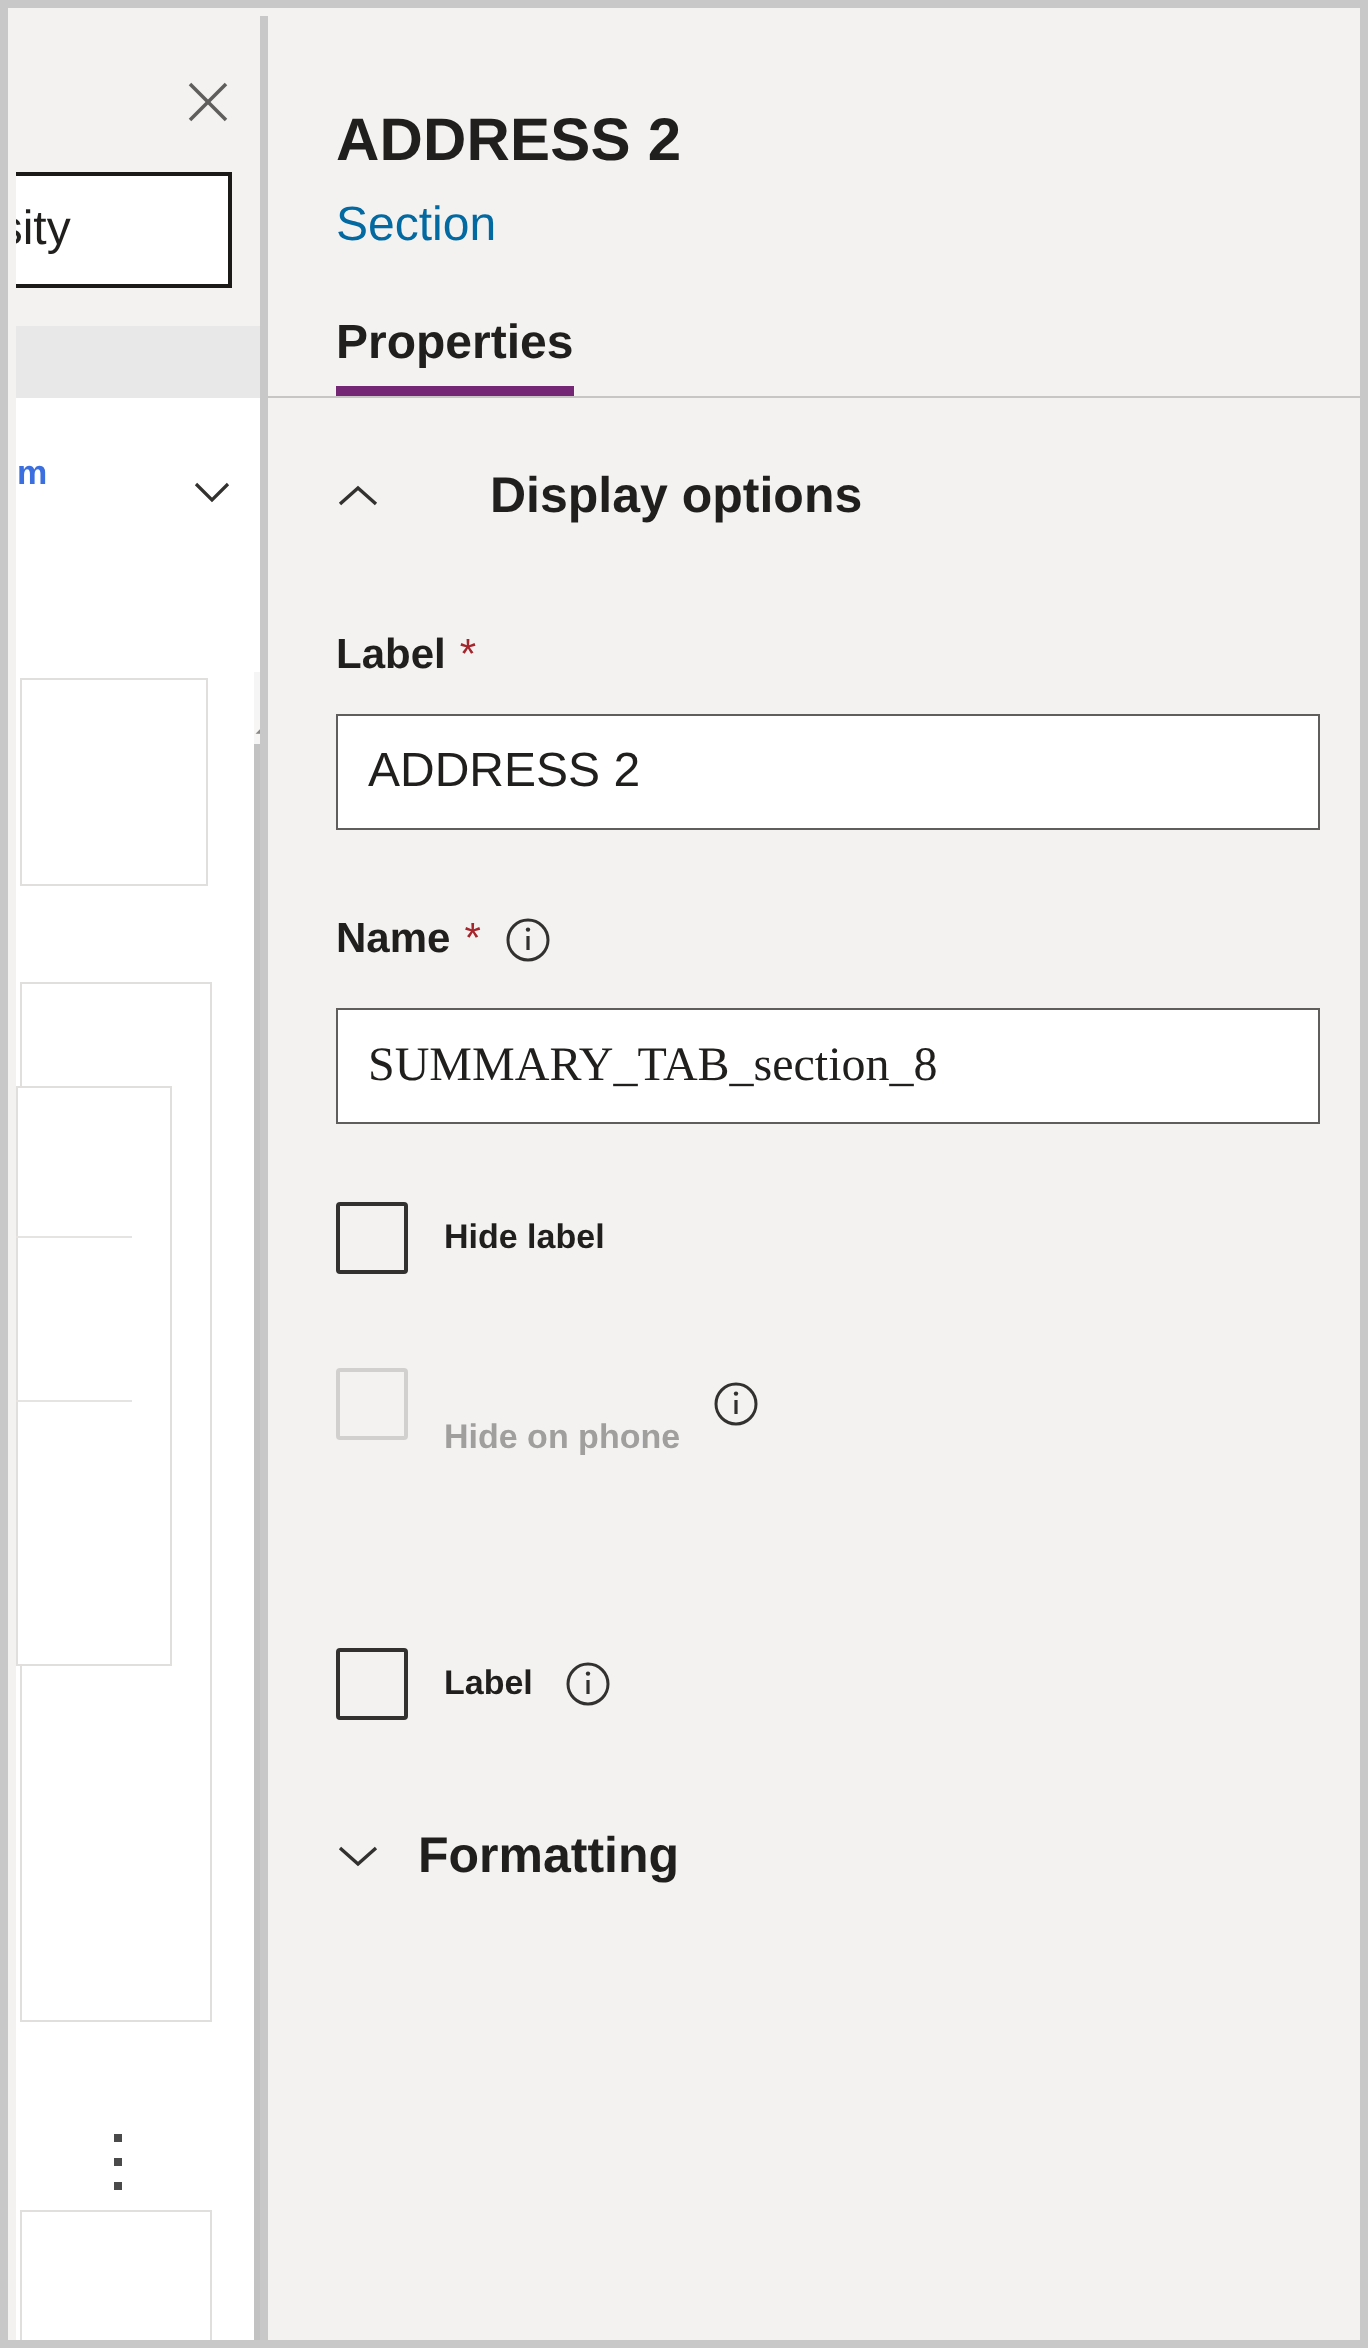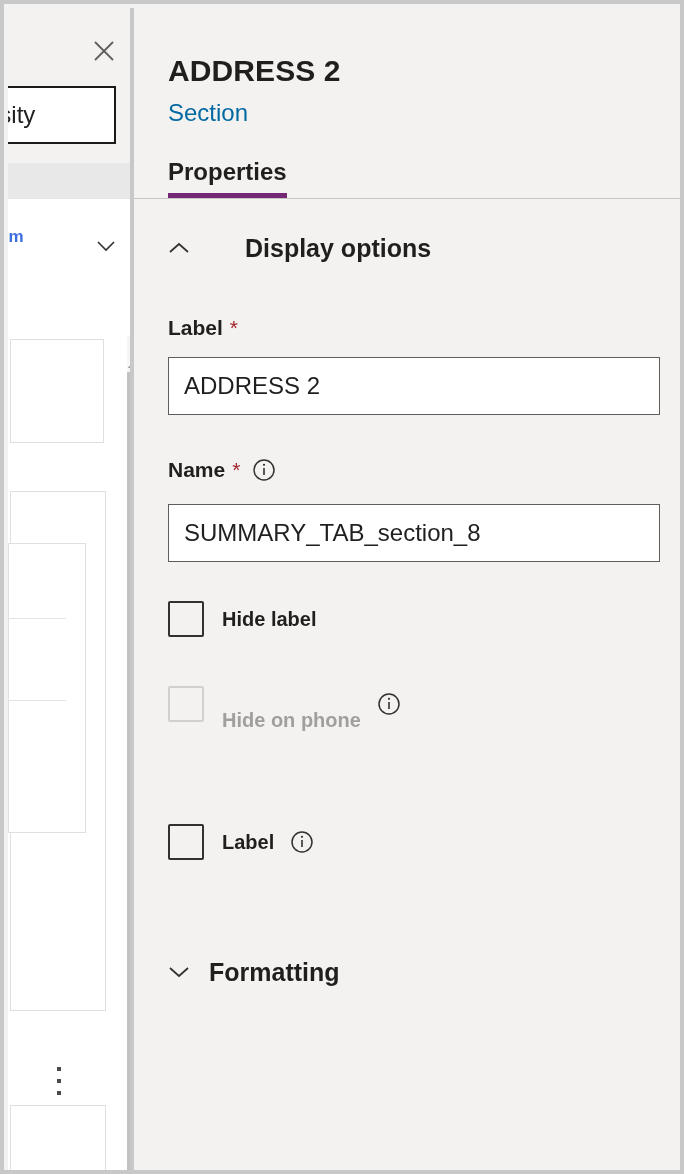--- a/index.html
+++ b/index.html
@@ -282,21 +282,21 @@
     border: 2px solid #323130;
     border-radius: 2px;
     background: transparent;
     flex: 0 0 auto;
   }
   .cb-row.disabled .cb-box {
     border-color: #d2d0ce;
   }
   .cb-label {
     margin-left: 18px;
-    font-size: 20px;
+    font-size: 17px;
     font-weight: 600;
     color: #201f1e;
     white-space: nowrap;
   }
   .cb-row.disabled .cb-label { color: #a19f9d; margin-top: 34px; }
 </style>
 </head>
 <body>
 
 <div id="app-frame">
@@ -381,21 +381,21 @@
         <span>Name</span>
         <span class="req-star">*</span>
         <span class="info-icon">
           <svg width="24" height="24" viewBox="0 0 24 24">
             <circle cx="12" cy="12" r="10" fill="none" stroke="#323130" stroke-width="1.5"></circle>
             <circle cx="12" cy="6.8" r="1.1" fill="#323130"></circle>
             <line x1="12" y1="10" x2="12" y2="17" stroke="#323130" stroke-width="1.6"></line>
           </svg>
         </span>
       </div>
-      <div class="text-input" style="top:305px;" placeholder="">SUMMARY_TAB_section_8</div>
+      <div class="text-input" style="top:305px;font-family:Liberation Serif, serif;" placeholder="">SUMMARY_TAB_section_8</div>
 
       <div class="cb-row" style="top:402px;">
         <span class="cb-box"></span>
         <span class="cb-label">Hide label</span>
       </div>
 
       <div class="cb-row disabled" style="top:476px;">
         <span class="cb-box"></span>
         <span class="cb-label">Hide on phone</span>
         <span class="info-icon" style="margin-left:16px;">
@@ -413,21 +413,21 @@
         <span class="cb-label">Label</span>
         <span class="info-icon" style="margin-left:16px;">
           <svg width="26" height="26" viewBox="0 0 24 24">
             <circle cx="12" cy="12" r="10" fill="none" stroke="#323130" stroke-width="1.5"></circle>
             <circle cx="12" cy="6.8" r="1.1" fill="#323130"></circle>
             <line x1="12" y1="10" x2="12" y2="17" stroke="#323130" stroke-width="1.6"></line>
           </svg>
         </span>
       </div>
 
-      <div class="section-head" style="top:712px;margin-top:44px;">
+      <div class="section-head" style="top:712px;">
         <span class="section-chevron">
           <svg width="28" height="18" viewBox="0 0 28 18">
             <polyline points="5,5 14,13 23,5" fill="none" stroke="#323130" stroke-width="1.7"></polyline>
           </svg>
         </span>
         <span class="section-title">Formatting</span>
       </div>
 
     </div>
   </div>

